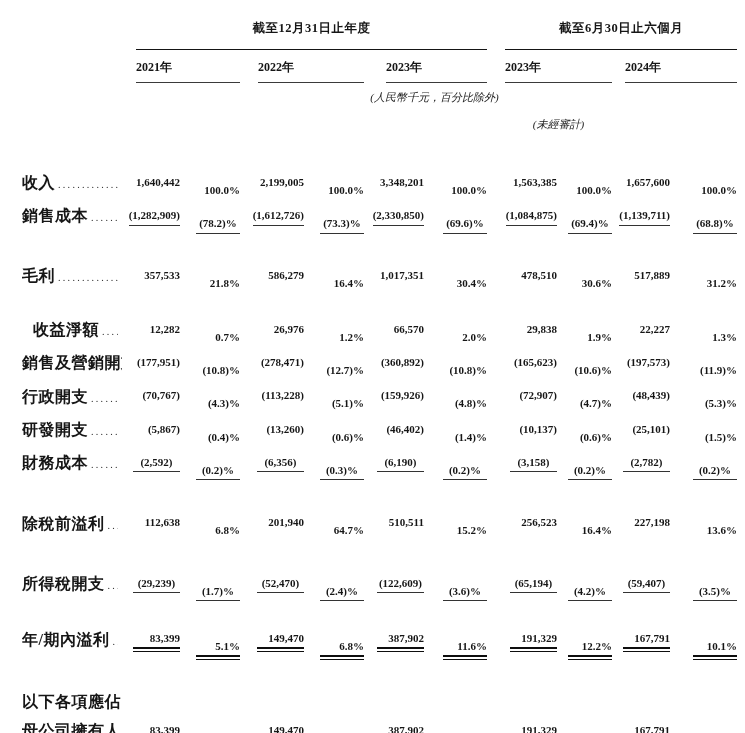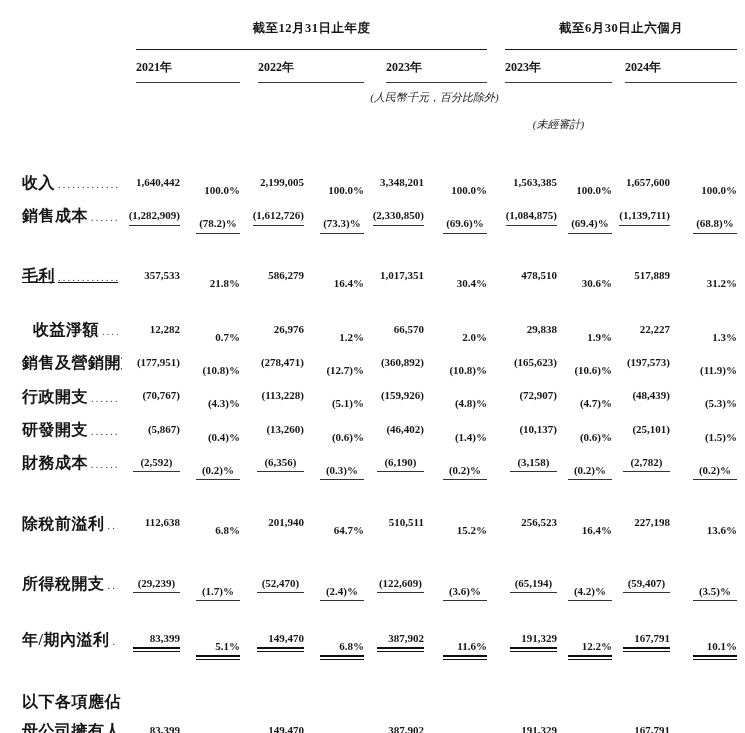--- a/index.html
+++ b/index.html
@@ -166,21 +166,21 @@
           <td class="vc"><span class="u p u1">(69.6)%</span></td>
           <td></td>
           <td class="vc"><span class="u u1">(1,084,875)</span></td>
           <td class="vc"><span class="u p u1">(69.4)%</span></td>
           <td class="vc"><span class="u u1">(1,139,711)</span></td>
           <td class="vc"><span class="u p u1">(68.8)%</span></td>
         </tr>
         <tr style="height: 26px;">
           <td colspan="12"></td>
         </tr>
-        <tr style="height: 30px; text-decoration: underline;">
+        <tr style="height: 30px;">
           <td class="lc">
             <div class="lbl">
               <span class="lt">毛利</span>
               <span class="dots"></span>
             </div>
           </td>
           <td class="vc"><span class="u">357,533</span></td>
           <td class="vc"><span class="u p">21.8%</span></td>
           <td class="vc"><span class="u">586,279</span></td>
           <td class="vc"><span class="u p">16.4%</span></td>

